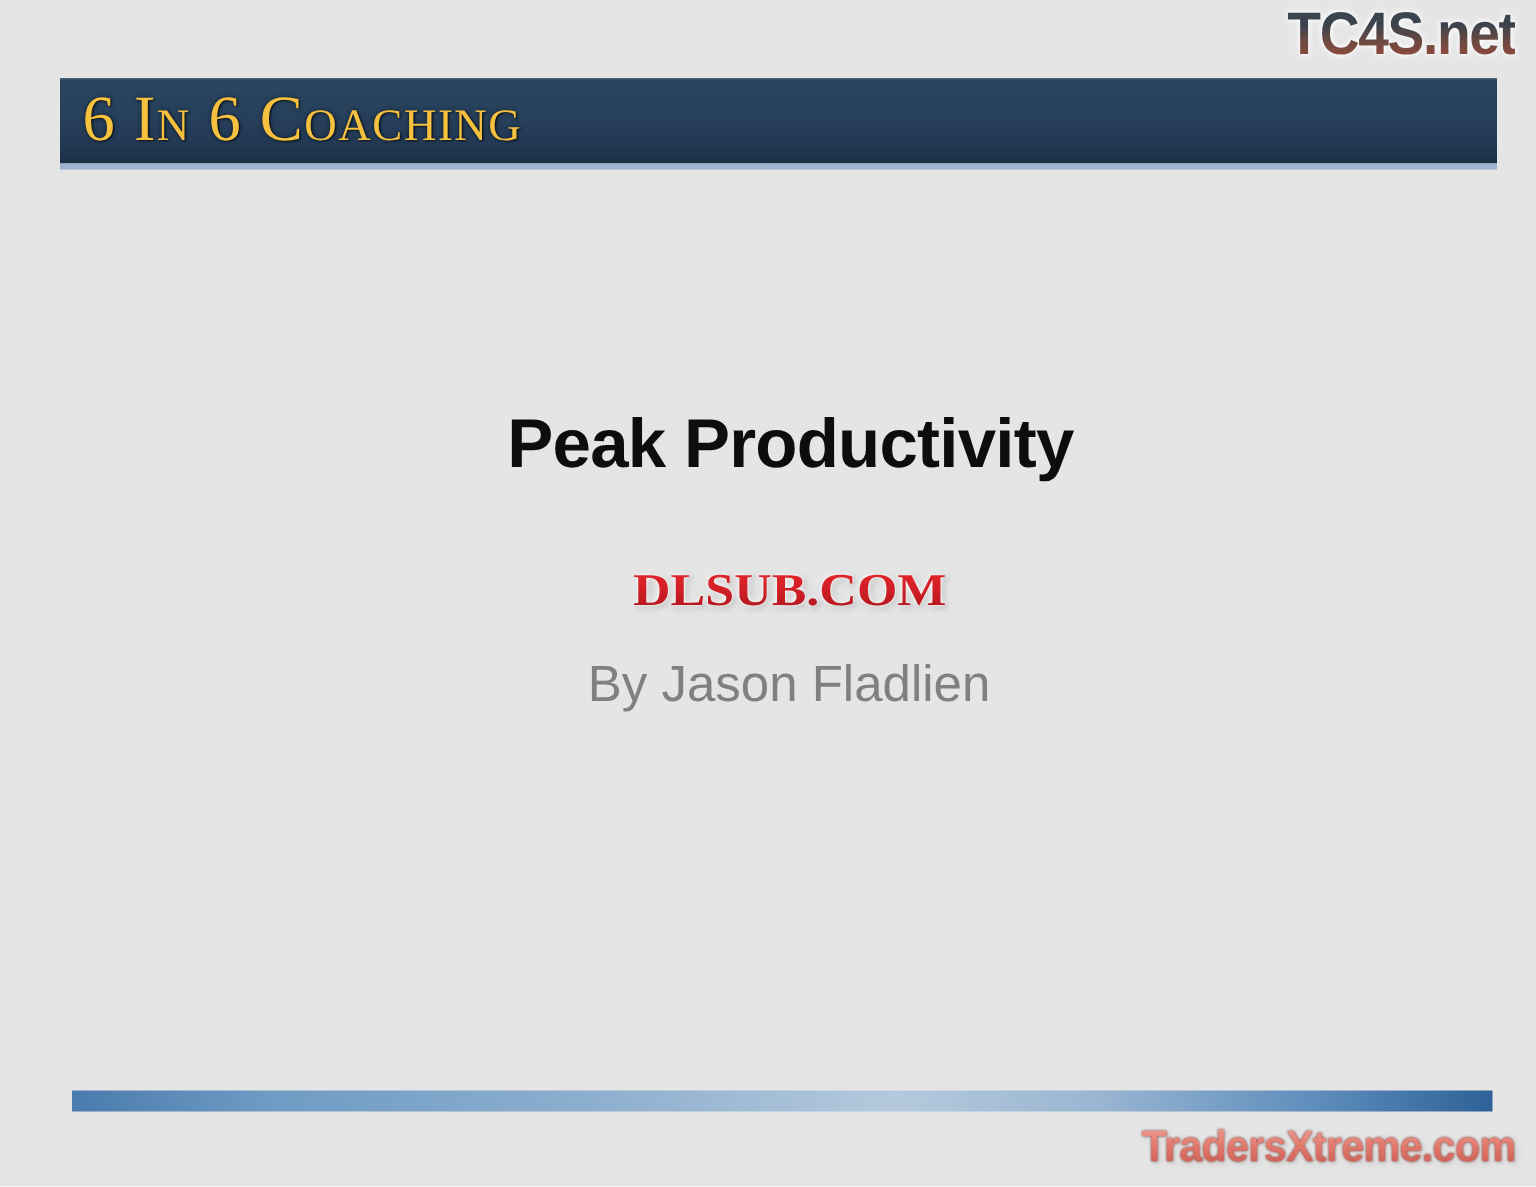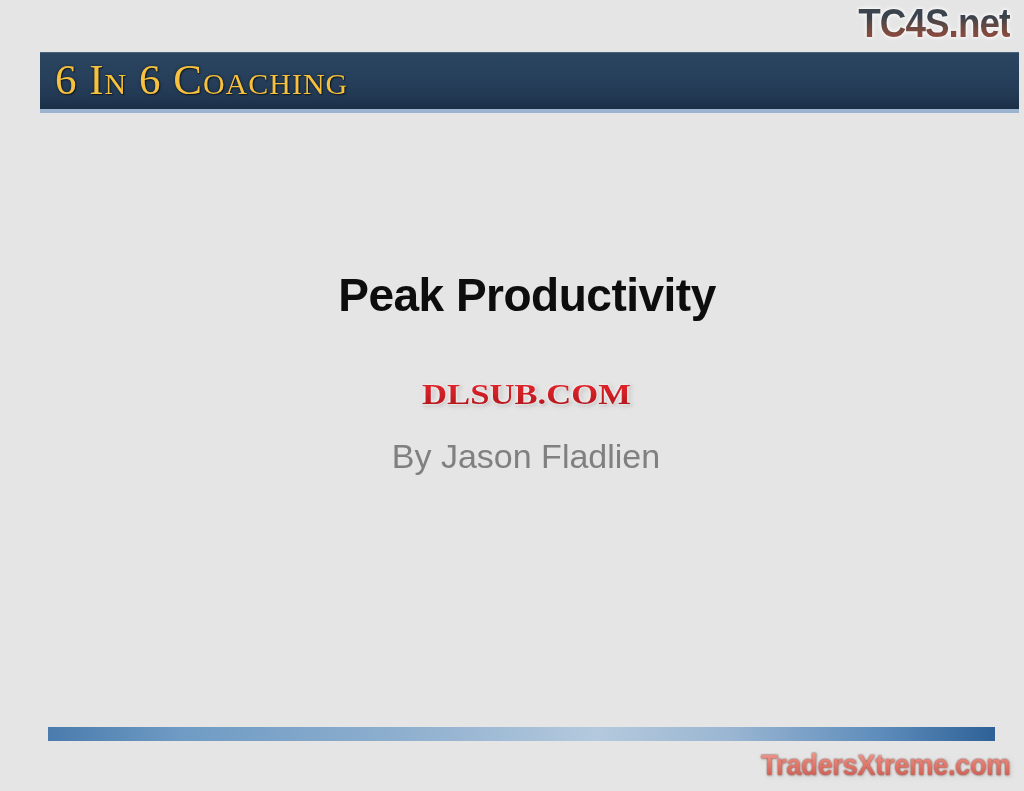--- a/index.html
+++ b/index.html
@@ -56,21 +56,20 @@
     top: 52px;
     width: 958px;
     height: 57px;
     background-image: linear-gradient(180deg,
         #2b4660 0%,
         #27405b 42%,
         #223954 78%,
         #1b2f46 100%);
     border-bottom: 4px solid #9cb4d0;
     box-shadow: 0 1px 0 rgba(255,255,255,0.15) inset;
-    padding-left: 21px;
   }
   .header-banner-title {
     position: absolute;
     left: 15px;
     top: 50%;
     transform: translateY(-52%);
     font-family: "Liberation Serif", serif;
     font-weight: normal;
     font-size: 43px;
     line-height: 46px;

